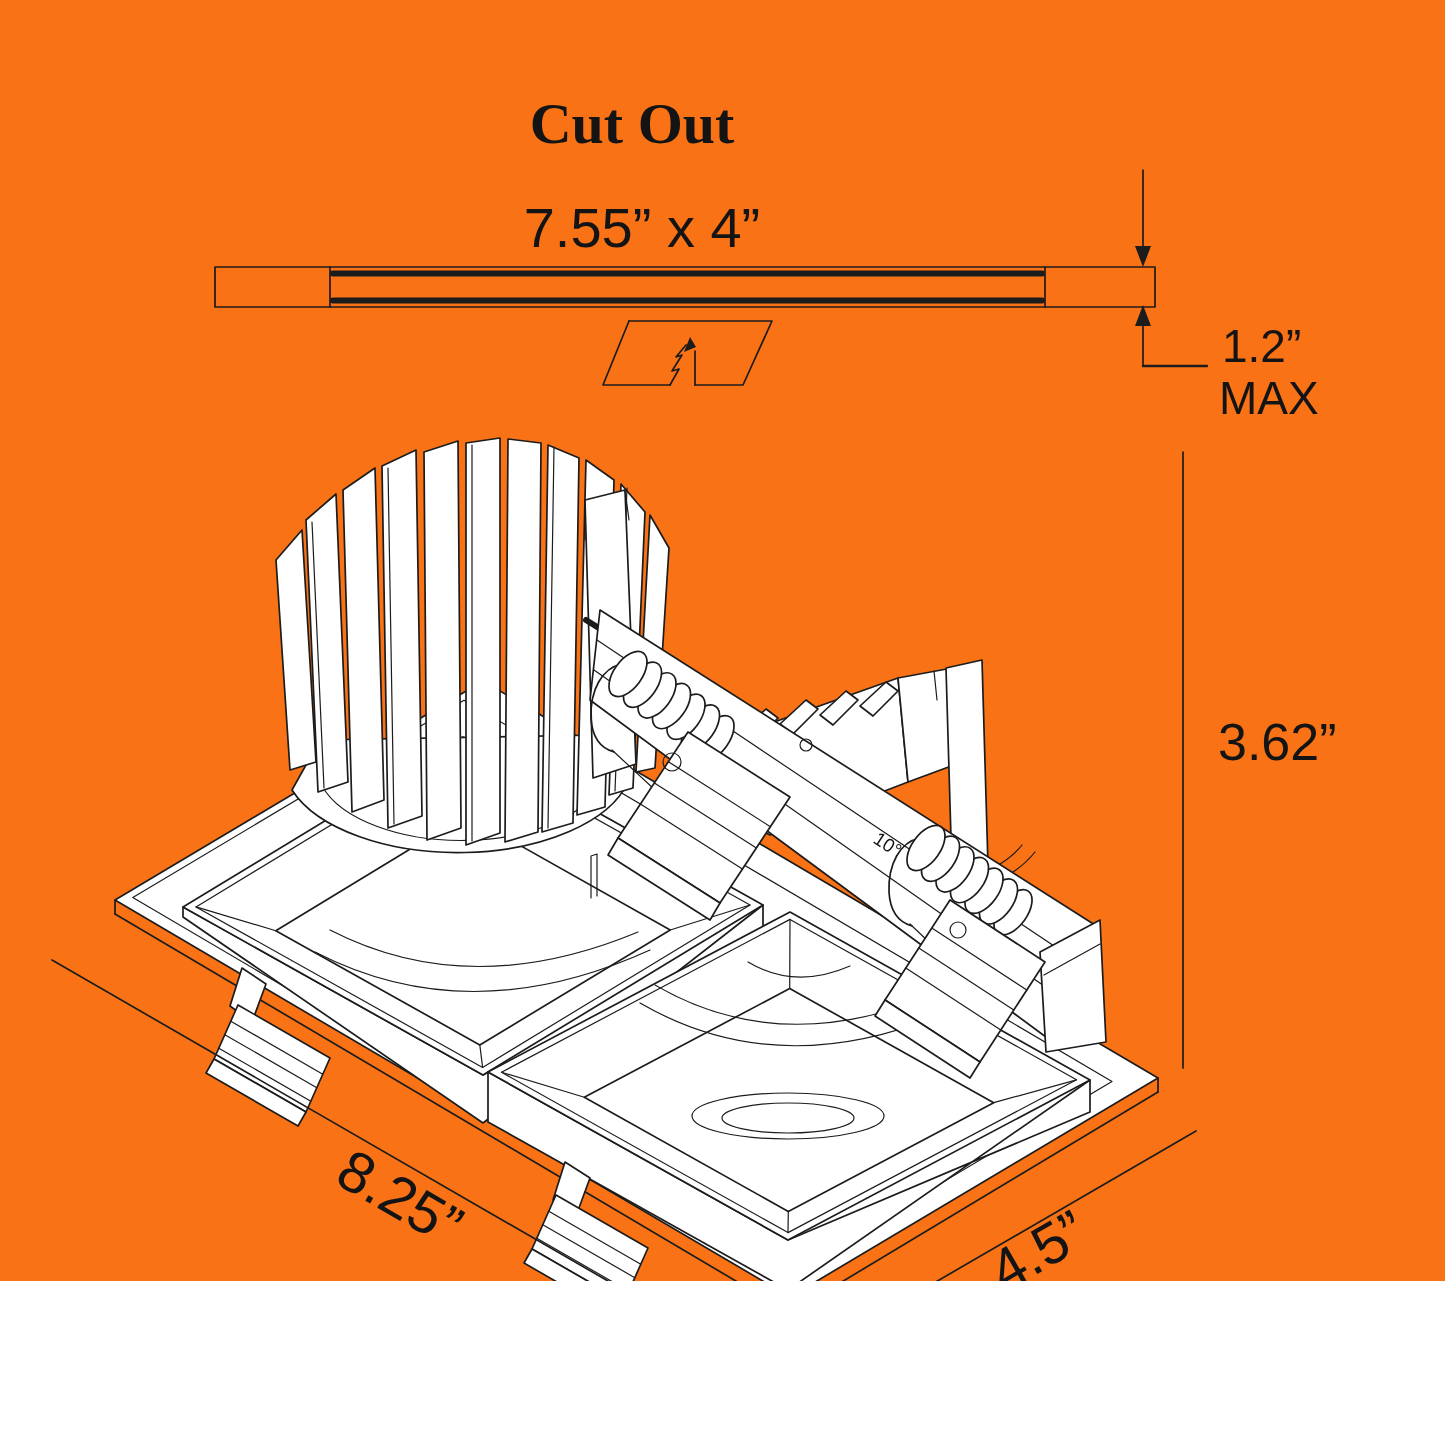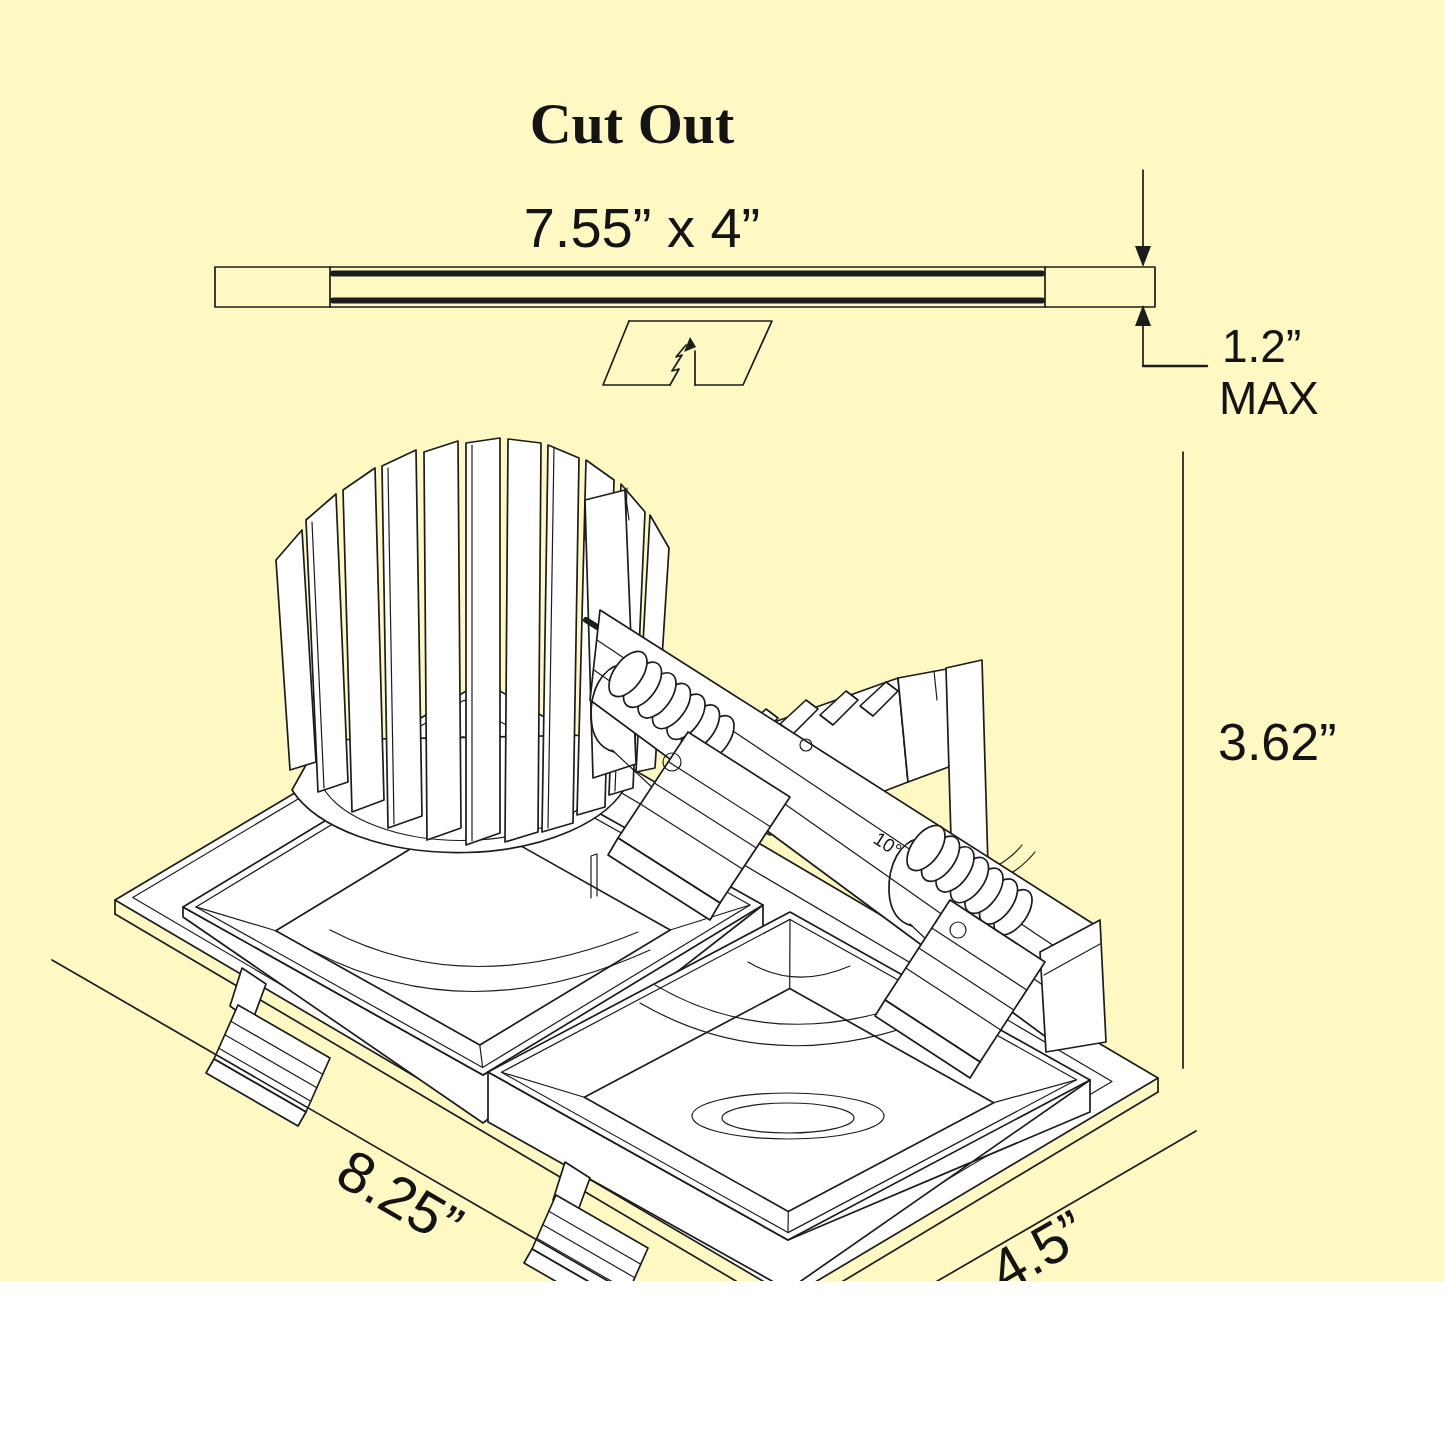--- a/index.html
+++ b/index.html
@@ -1,16 +1,16 @@
 <!DOCTYPE html>
 <html><head>
 <meta charset="utf-8">
 <style>
   html,body{margin:0;padding:0;background:#fff;}
-  .page{width:1445px;height:1281px;background:#fef9c3;position:relative;overflow:hidden;
+  .page{width:1445px;height:1281px;background:#f97316;position:relative;overflow:hidden;
         font-family:"Liberation Sans", sans-serif;}
   svg{display:block}
   
   .ln{stroke:#1c1c1c;stroke-width:1.7;fill:none;stroke-linejoin:round;stroke-linecap:round;}
   .lnf{stroke:#1c1c1c;stroke-width:1.7;fill:#ffffff;stroke-linejoin:round;stroke-linecap:round;}
   .thin{stroke-width:1.2;}
   .wide{stroke-width:2.4;}
   .xwide{stroke-width:6;}
   .arrow{fill:#1c1c1c;stroke:none;}
   

